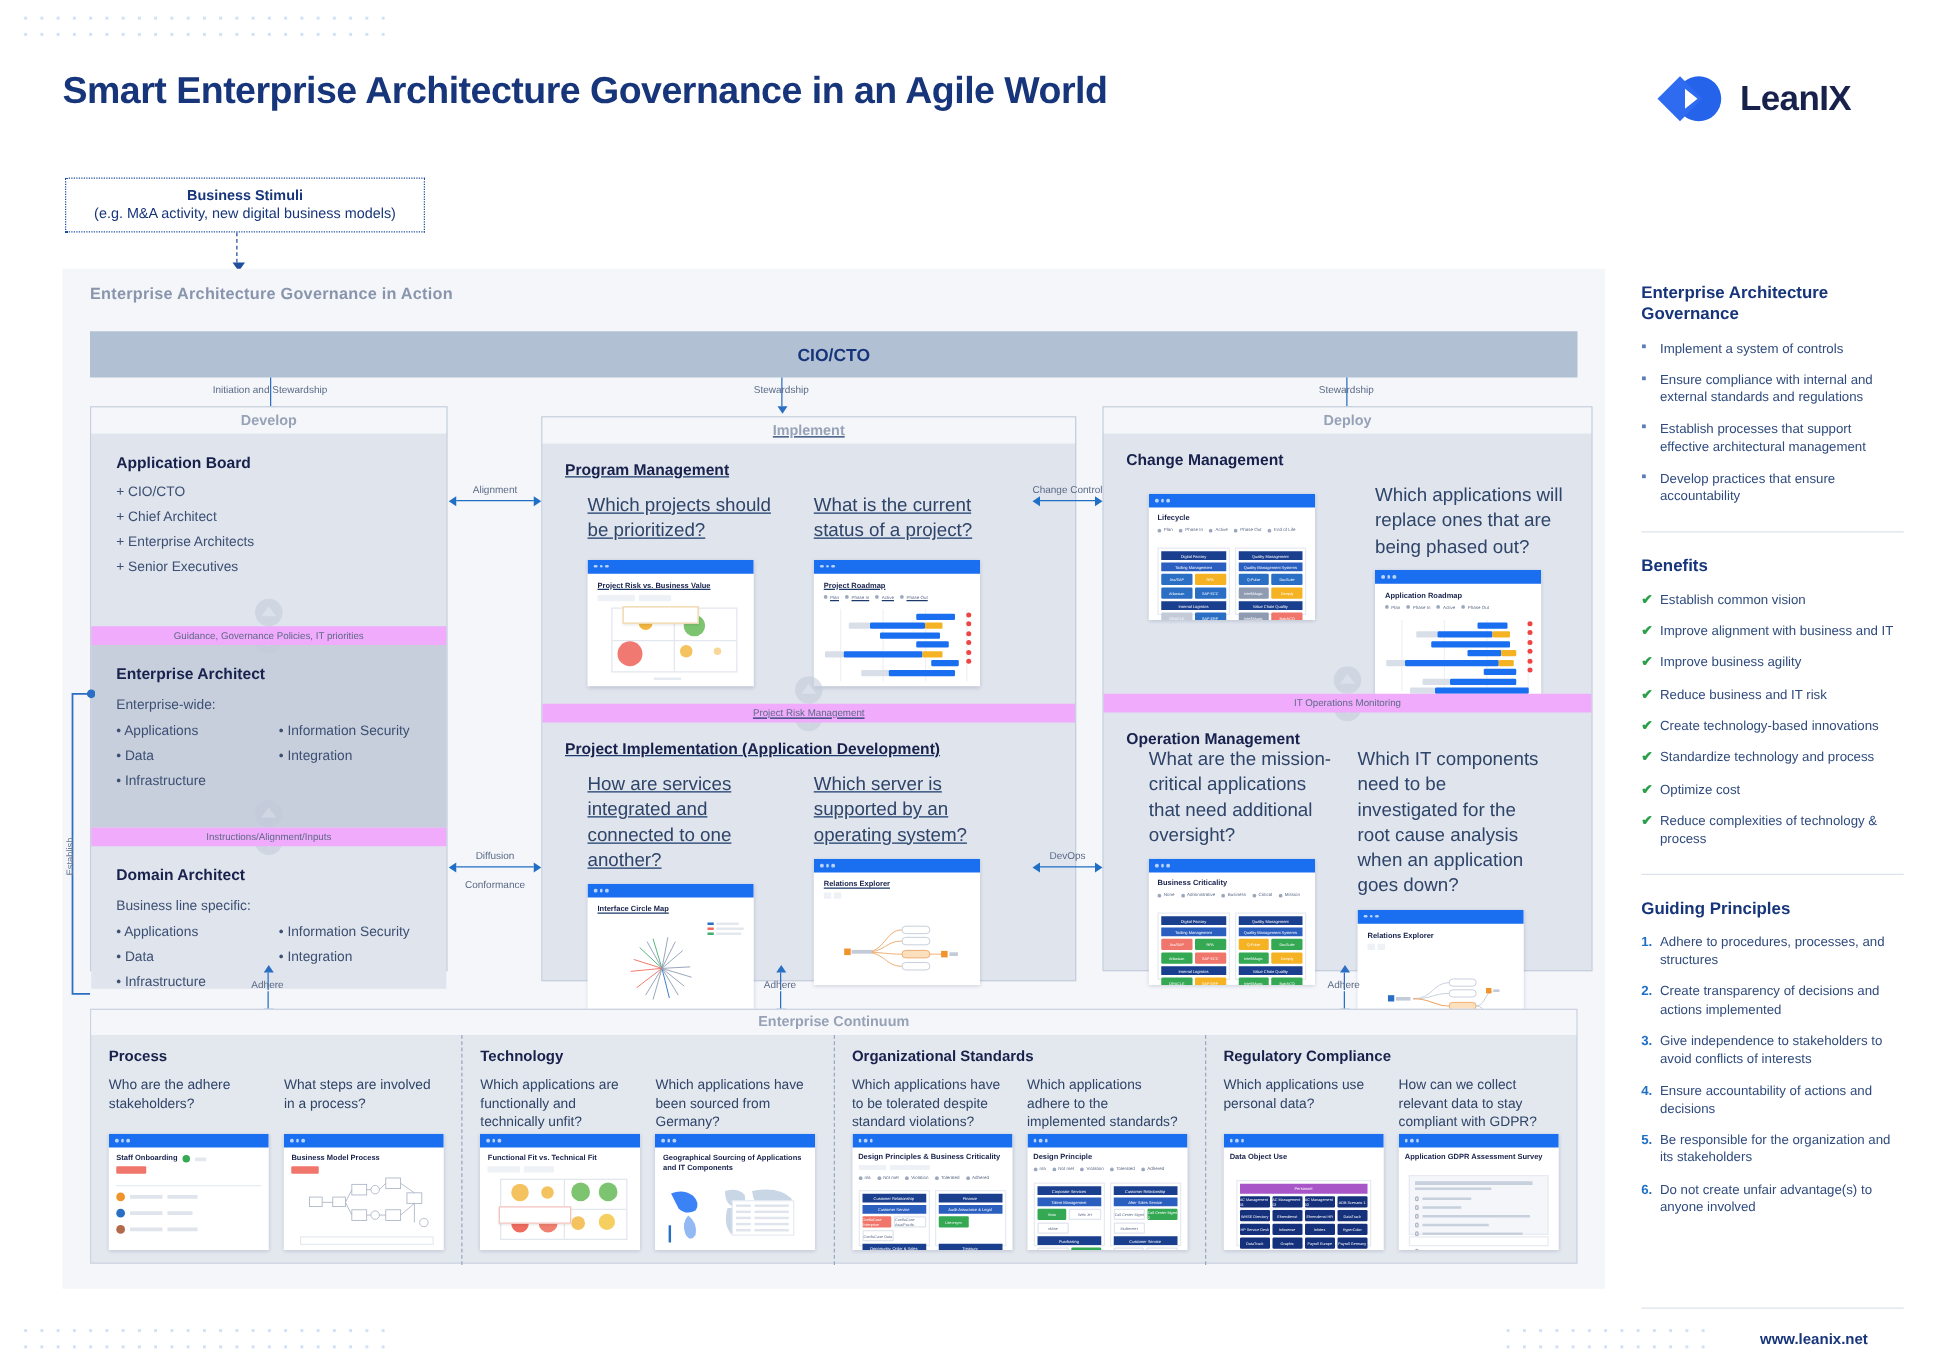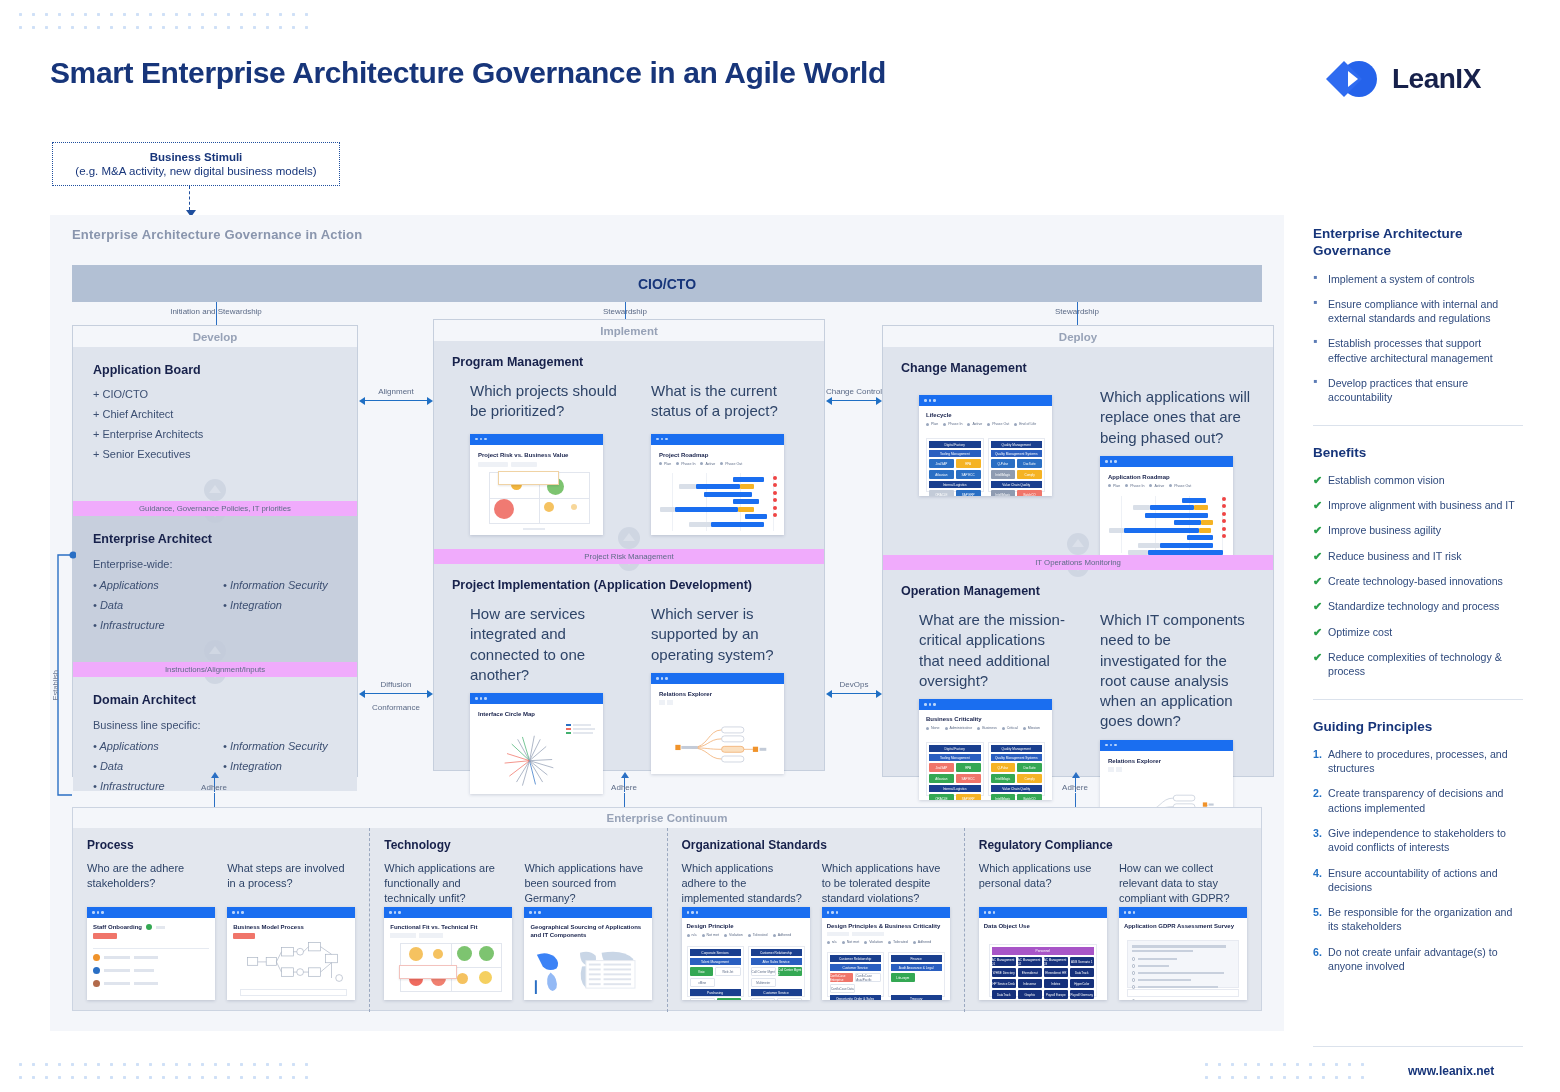--- a/index.html
+++ b/index.html
@@ -80,21 +80,21 @@
     white-space: nowrap; text-align: center;
   }
 
   
   .col { position: absolute; border: 1px solid #c6cfdd; background: #dfe4ed; }
   .col-head {
     height: 21px; background: #f4f6fa; display: flex; align-items: center; justify-content: center;
     font-size: 11.5px; font-weight: bold; color: #97a2b7;
   }
   .col-develop { left: 22px; top: 110px; width: 286px; height: 452px; }
-  .col-implement { left: 383px; top: 104px; width: 392px; height: 452px; }
+  .col-implement { left: 383px; top: 118px; width: 428px; height: 452px; text-decoration: underline; }
   .col-deploy { left: 832px; top: 110px; width: 392px; height: 452px; }
 
   .band { background: #dfe4ed; position: relative; }
   .band.alt { background: #c7cfdd; }
   .divider {
     height: 15px; background: #f0abfc; display: flex; align-items: center; justify-content: center;
     font-size: 7.8px; color: #5d6b86; position: relative; z-index: 3;
   }
   .updown {
     position: absolute; left: 50%; transform: translateX(-50%);
@@ -103,21 +103,21 @@
 
   .block-title { font-size: 12.5px; font-weight: bold; color: #17214b; }
   .sec-title { font-size: 12.5px; font-weight: bold; color: #17214b; }
   .body-txt { font-size: 11px; color: #3c4f72; }
   .q-txt { font-size: 15px; color: #2e4468; line-height: 1.35; }
 
   .plus-list { margin-top: 11px; }
   .plus-list li { list-style: none; font-size: 11px; color: #3c4f72; margin-bottom: 8px; }
   .plus-list li::before { content: "+ "; color: #3c4f72; }
 
-  .dot-list li { list-style: none; font-size: 11px; color: #3c4f72; margin-bottom: 8px; font-style: italic; }
+  .dot-list li { list-style: none; font-size: 11px; color: #3c4f72; margin-bottom: 8px; }
   .dot-list li::before { content: "• "; color: #3c4f72; }
   .two-col { display: flex; gap: 16px; }
   .two-col ul { width: 50%; }
 
   
   .harrow { position: absolute; height: 1px; background: #1f6fc4; }
   .harrow::before, .harrow::after {
     content: ""; position: absolute; top: -3.5px;
     border-top: 4px solid transparent; border-bottom: 4px solid transparent;
   }
@@ -592,21 +592,21 @@
             <path d="M20 6 L26 14 L14 14 Z" fill="#d8dee8"></path>
           <circle cx="20" cy="33" r="11" fill="#c2cbda"></circle>
             <path d="M20 38 L14 30 L26 30 Z" fill="#d8dee8"></path>
         </svg>
       </div>
 
       <div class="divider">IT Operations Monitoring</div>
 
       <div class="band" style="height:206px; padding:14px 18px 0 18px;">
         <div class="sec-title">Operation Management</div>
-        <div style="display:flex; gap:26px; margin-top:12px; padding-left:18px;">
+        <div style="display:flex; gap:12px; padding-left:18px;">
           <div style="width:155px;">
             <div class="q-txt" style="min-height:50px;">What are the mission-critical applications that need additional oversight?</div>
             <div class="shot" style="width:133px; height:101px; margin-top:8px;">
               <div class="shot-bar">
                   <i></i>
                   <i></i>
                   <i></i>
                 </div>
               <div class="shot-body" style="padding:6px 7px;">
                 <div class="shot-title">Business Criticality</div>
@@ -871,20 +871,73 @@
                 </div>
               </div>
             </div>
           </div>
         </div>
 
         <div class="cont-col">
           <div class="cont-title">Organizational Standards</div>
           <div class="cont-qs">
             <div class="cont-q">
+              <div class="q">Which applications have to be tolerated despite standard violations?</div>
+              <div class="shot" style="width:128px;height:93px;">
+                <div class="shot-bar">
+                    <i></i>
+                    <i></i>
+                    <i></i>
+                  </div>
+                <div class="shot-body" style="padding:5px;">
+                  <div class="shot-title">Design Principles &amp; Business Criticality</div>
+                  <div style="display:flex;gap:3px;margin-top:3px;">
+                      <div style="width:22px;height:4px;background:#eef1f6;"></div>
+                      <div style="width:32px;height:4px;background:#eef1f6;"></div>
+                    </div>
+                  <div class="shot-legend">
+                      <span>n/a</span>
+                      <span>Not met</span>
+                      <span>Violation</span>
+                      <span>Tolerated</span>
+                      <span>Adhered</span>
+                    </div>
+                  <div class="tilegrid" style="left:5px;right:5px;top:34px;bottom:3px;">
+                    <div class="tilecard">
+                      <div class="tilehdr">Customer Relationship</div>
+                      <div class="tilehdr sub">Customer Service</div>
+                      <div class="tilerow">
+                          <div class="tile" style="background:#f0756a">ConfluCase Enterprise</div>
+                          <div class="tile" style="background:#fff;color:#5b6a86;border:1px solid #dfe4ed">ConfluCase Asia/Pacific</div>
+                        </div>
+                      <div class="tilerow">
+                          <div class="tile" style="background:#fff;color:#5b6a86;border:1px solid #dfe4ed">ConfluCase Data</div>
+                          <div class="tile" style="background:transparent"></div>
+                        </div>
+                      <div class="tilehdr">Opportunity, Order &amp; Sales Management</div>
+
+                    </div>
+                    <div class="tilecard">
+                      <div class="tilehdr">Finance</div>
+                      <div class="tilehdr sub">Audit Assurance &amp; Legal</div>
+                      <div class="tilerow">
+                          <div class="tile" style="background:#34a853">Lite-exym</div>
+                          <div class="tile" style="background:transparent"></div>
+                        </div>
+                      <div class="tilerow">
+                          <div class="tile" style="background:transparent"></div>
+                        </div>
+                      <div class="tilehdr">Treasury</div>
+
+                    </div>
+                  </div>
+                </div>
+              </div>
+            </div>
+            <div class="cont-q">
               <div class="q">Which applications adhere to the implemented standards?</div>
               <div class="shot" style="width:128px;height:93px;">
                 <div class="shot-bar">
                     <i></i>
                     <i></i>
                     <i></i>
                   </div>
                 <div class="shot-body" style="padding:5px;">
                   <div class="shot-title">Design Principle</div>
                   <div class="shot-legend">
@@ -928,73 +981,20 @@
                       <div class="tilerow">
                           <div class="tile" style="background:#fff;color:#5b6a86;border:1px solid #dfe4ed">ADM Lambda 1</div>
                           <div class="tile" style="background:#fff;color:#5b6a86;border:1px solid #dfe4ed">ADM Lambda 2</div>
                         </div>
 
                     </div>
                   </div>
                 </div>
               </div>
             </div>
-            <div class="cont-q">
-              <div class="q">Which applications have to be tolerated despite standard violations?</div>
-              <div class="shot" style="width:128px;height:93px;">
-                <div class="shot-bar">
-                    <i></i>
-                    <i></i>
-                    <i></i>
-                  </div>
-                <div class="shot-body" style="padding:5px;">
-                  <div class="shot-title">Design Principles &amp; Business Criticality</div>
-                  <div style="display:flex;gap:3px;margin-top:3px;">
-                      <div style="width:22px;height:4px;background:#eef1f6;"></div>
-                      <div style="width:32px;height:4px;background:#eef1f6;"></div>
-                    </div>
-                  <div class="shot-legend">
-                      <span>n/a</span>
-                      <span>Not met</span>
-                      <span>Violation</span>
-                      <span>Tolerated</span>
-                      <span>Adhered</span>
-                    </div>
-                  <div class="tilegrid" style="left:5px;right:5px;top:34px;bottom:3px;">
-                    <div class="tilecard">
-                      <div class="tilehdr">Customer Relationship</div>
-                      <div class="tilehdr sub">Customer Service</div>
-                      <div class="tilerow">
-                          <div class="tile" style="background:#f0756a">ConfluCase Enterprise</div>
-                          <div class="tile" style="background:#fff;color:#5b6a86;border:1px solid #dfe4ed">ConfluCase Asia/Pacific</div>
-                        </div>
-                      <div class="tilerow">
-                          <div class="tile" style="background:#fff;color:#5b6a86;border:1px solid #dfe4ed">ConfluCase Data</div>
-                          <div class="tile" style="background:transparent"></div>
-                        </div>
-                      <div class="tilehdr">Opportunity, Order &amp; Sales Management</div>
-
-                    </div>
-                    <div class="tilecard">
-                      <div class="tilehdr">Finance</div>
-                      <div class="tilehdr sub">Audit Assurance &amp; Legal</div>
-                      <div class="tilerow">
-                          <div class="tile" style="background:#34a853">Lite-exym</div>
-                          <div class="tile" style="background:transparent"></div>
-                        </div>
-                      <div class="tilerow">
-                          <div class="tile" style="background:transparent"></div>
-                        </div>
-                      <div class="tilehdr">Treasury</div>
-
-                    </div>
-                  </div>
-                </div>
-              </div>
-            </div>
           </div>
         </div>
 
         <div class="cont-col">
           <div class="cont-title">Regulatory Compliance</div>
           <div class="cont-qs">
             <div class="cont-q">
               <div class="q">Which applications use personal data?</div>
               <div class="shot" style="width:128px;height:93px;">
                 <div class="shot-bar">

